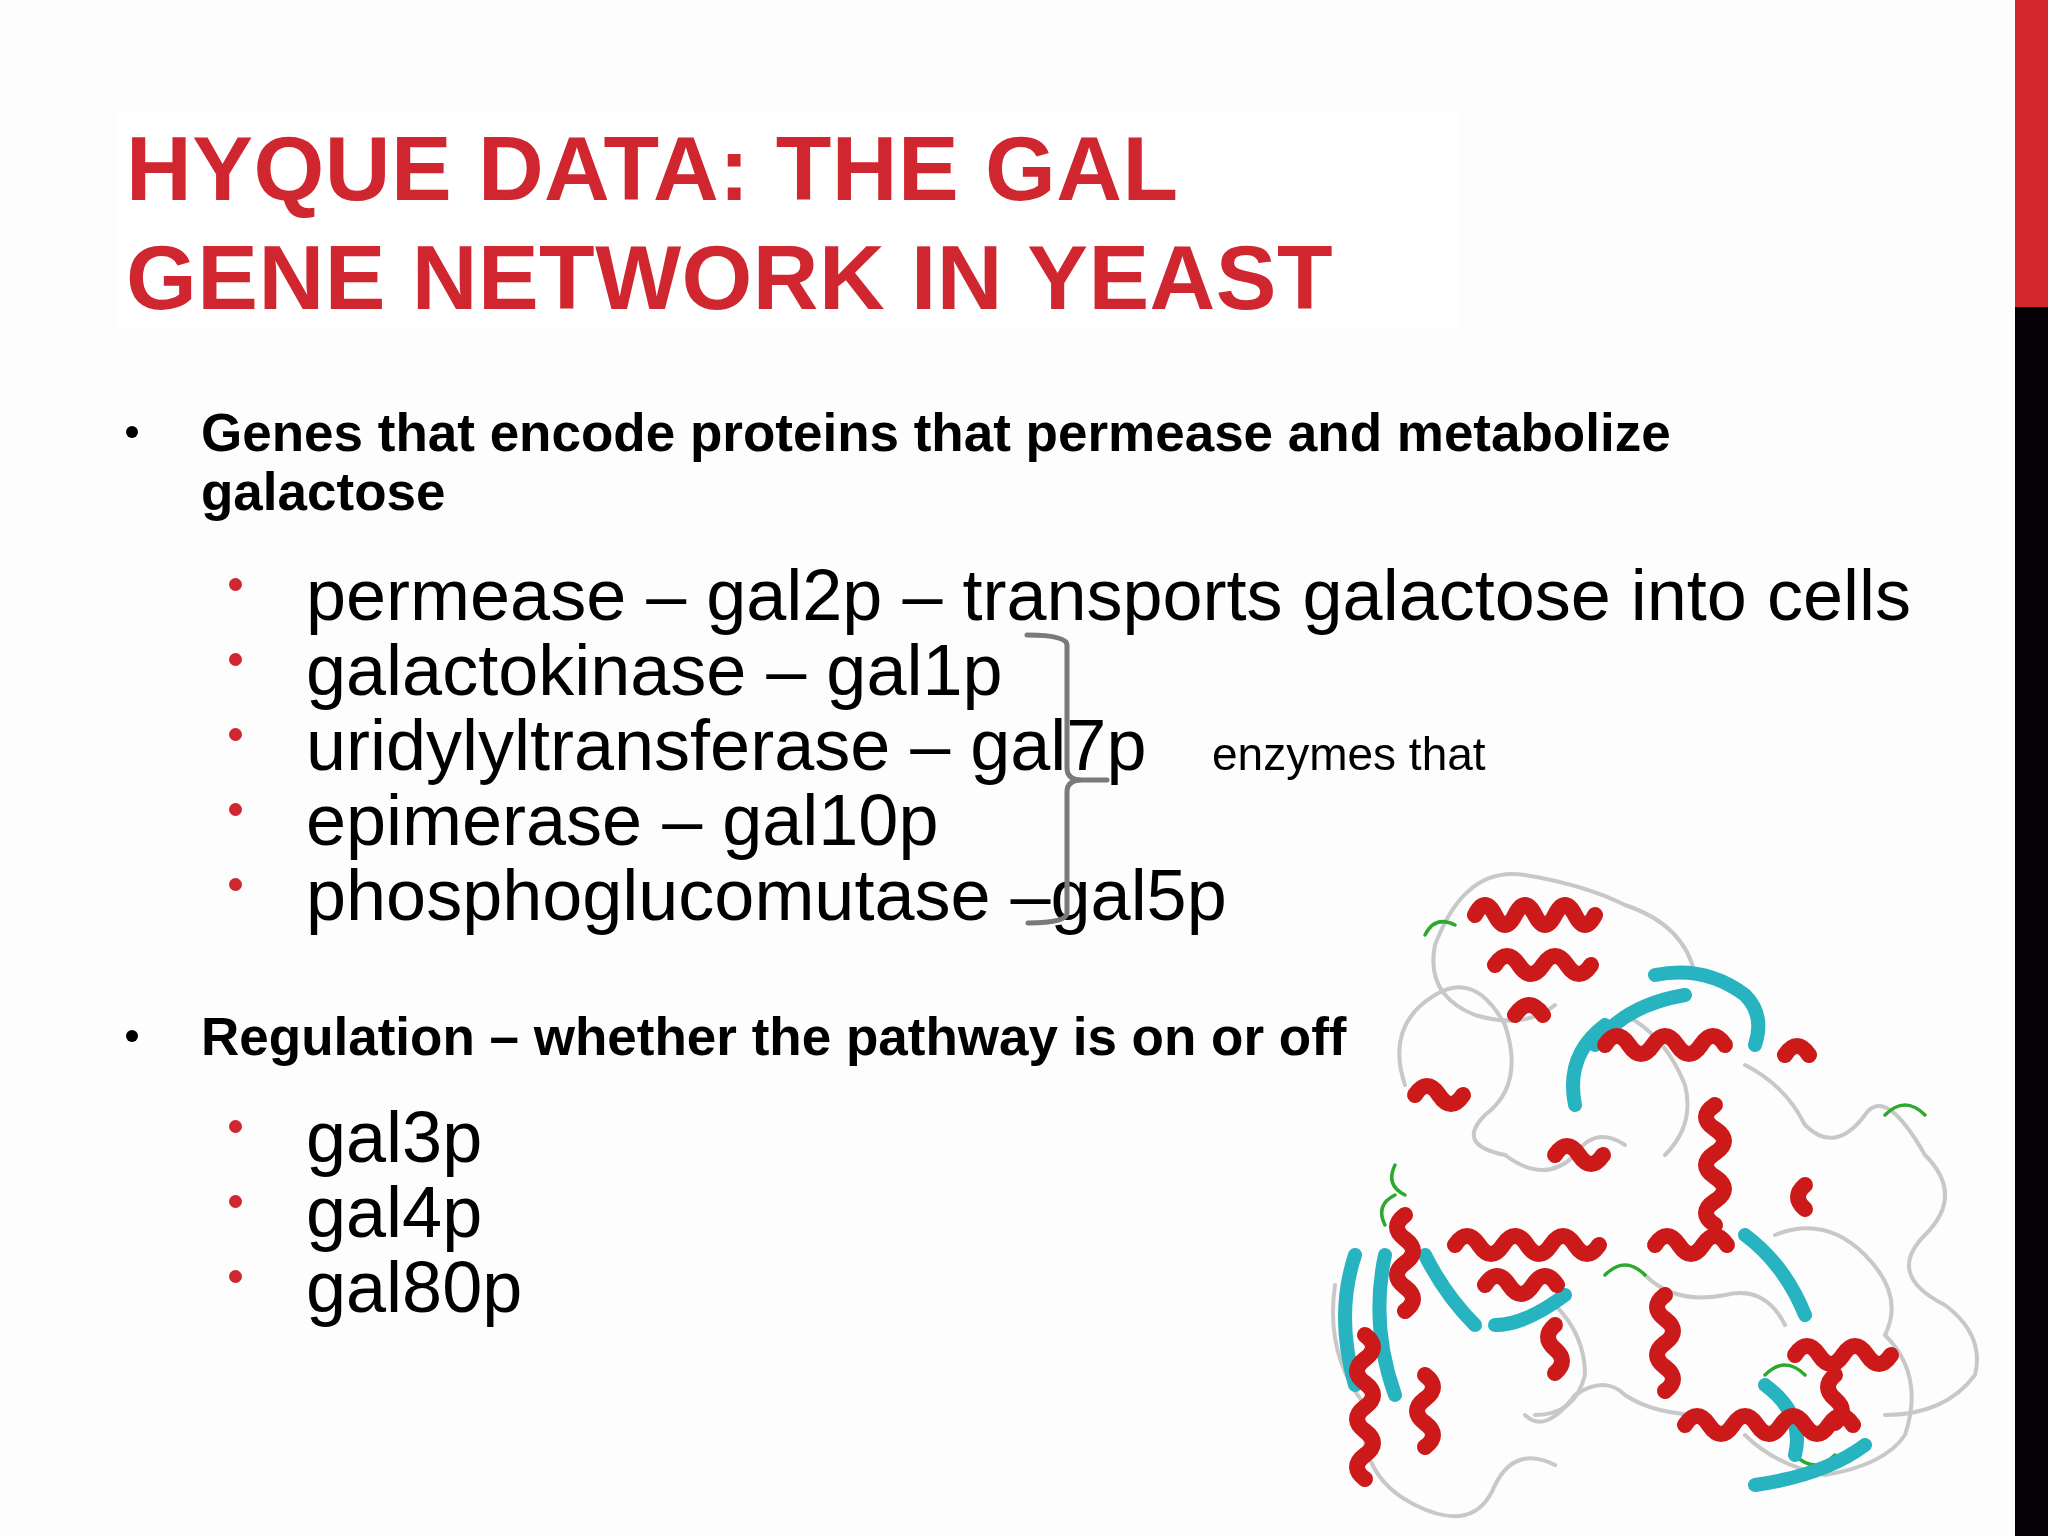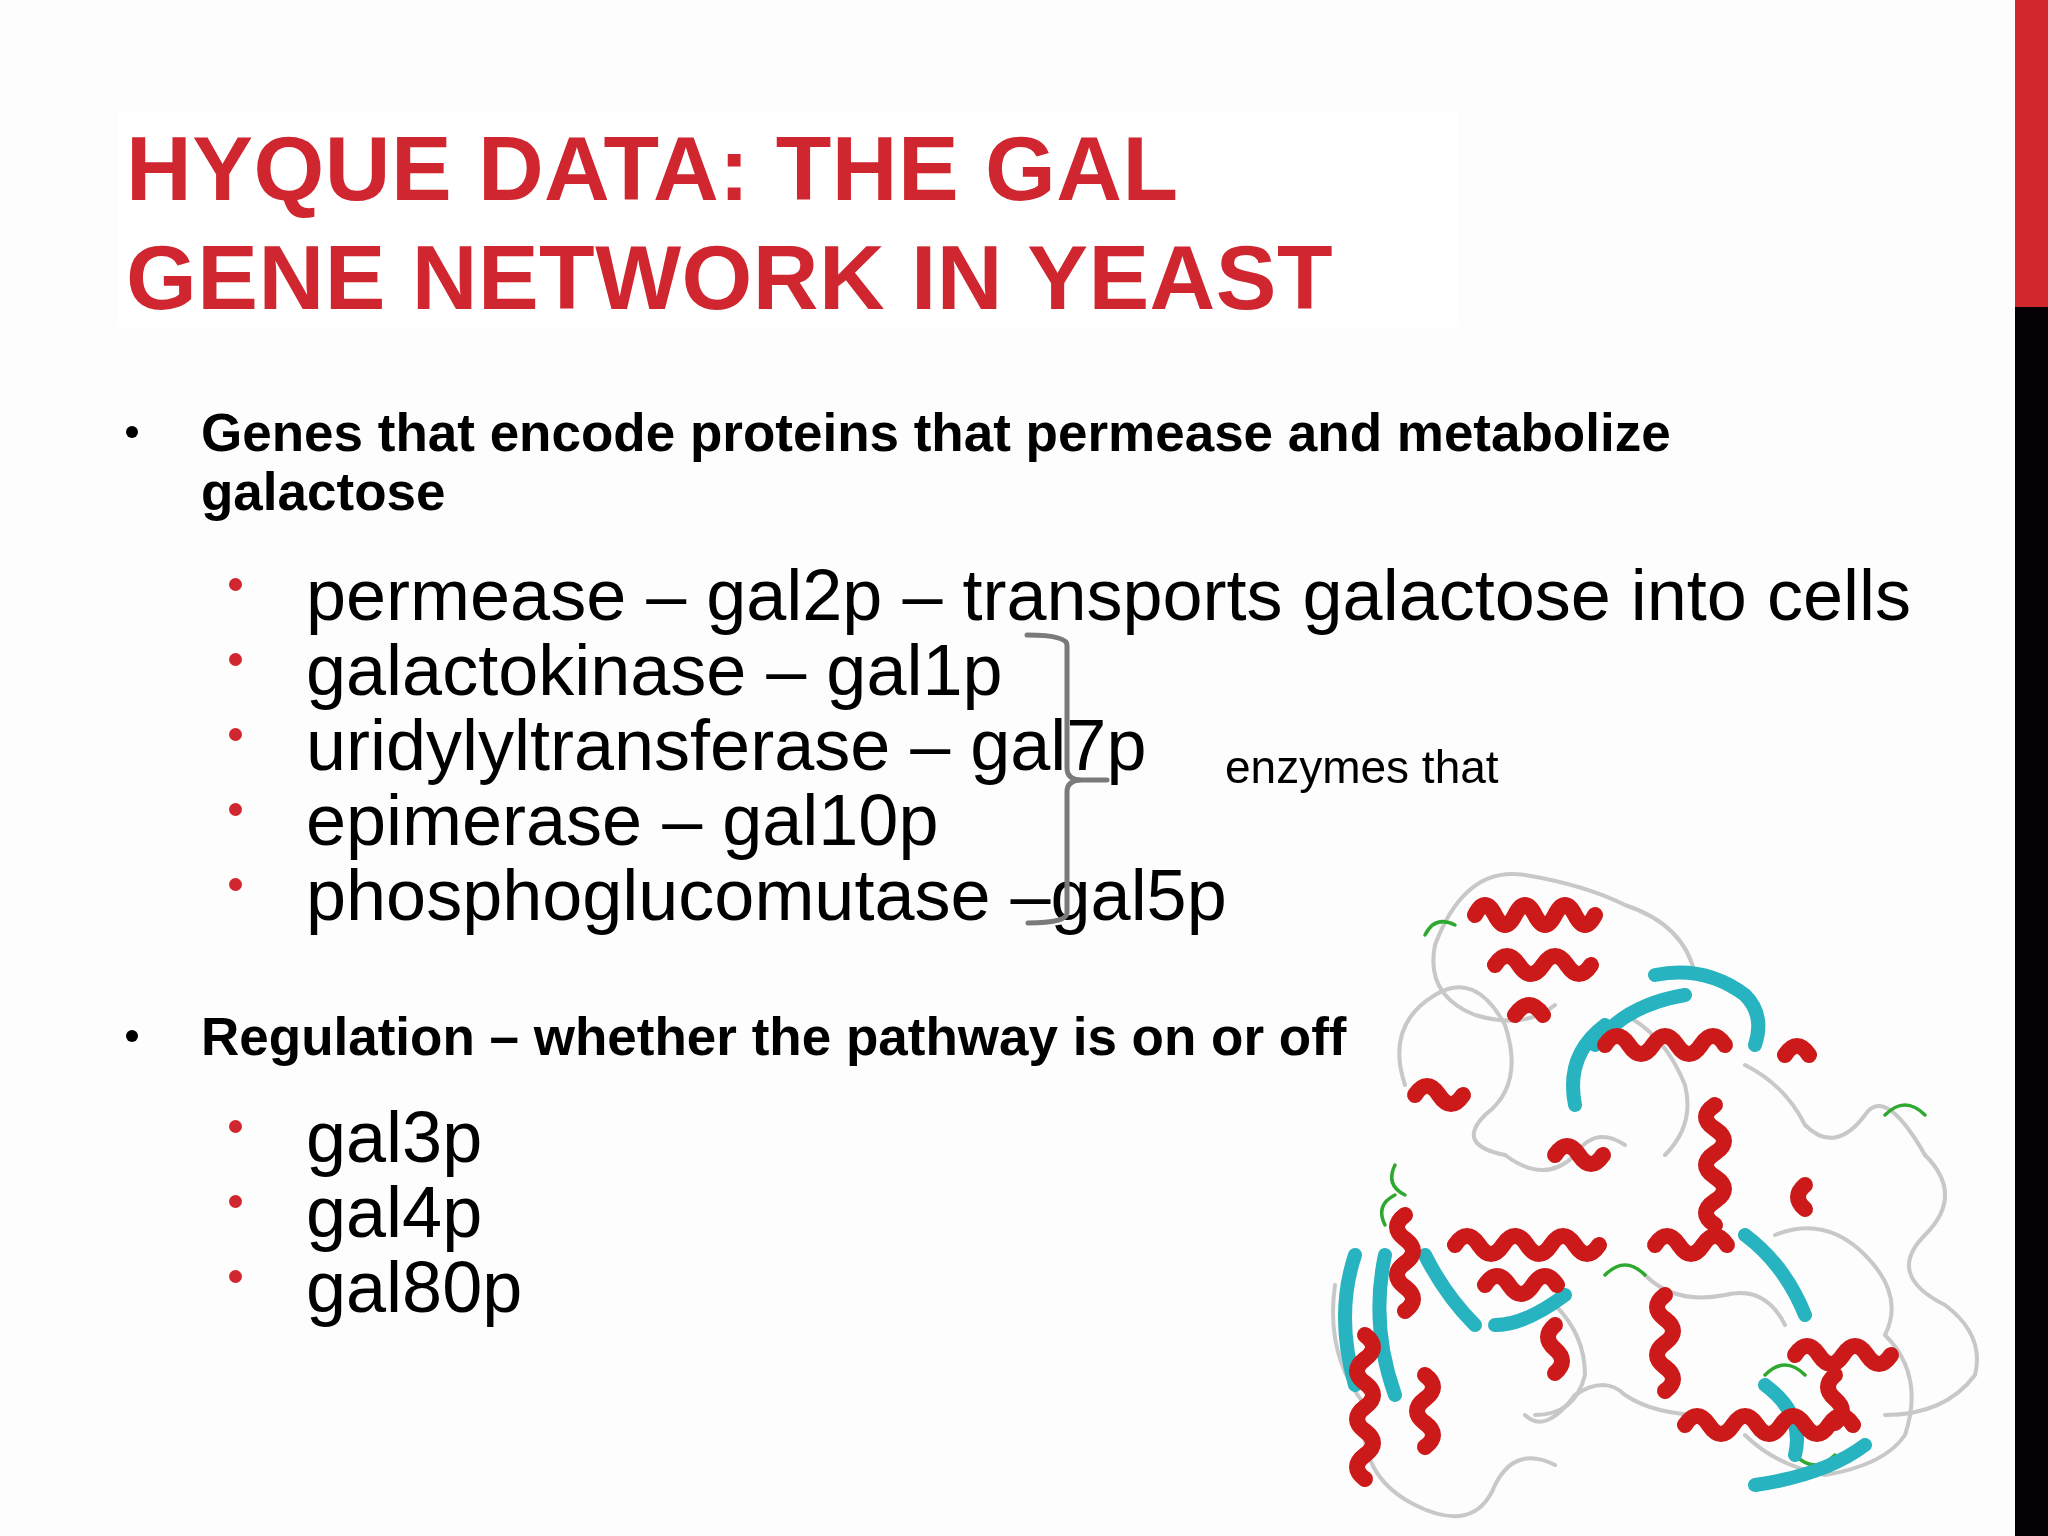--- a/index.html
+++ b/index.html
@@ -31,21 +31,21 @@
       font-weight: bold; font-size: 53px; line-height: 56px; white-space: nowrap;
     }
     .l2-dot {
       position: absolute; left: 229px; width: 13px; height: 13px; border-radius: 50%;
     }
     .l2-text {
       position: absolute; left: 302px; margin: 4px;
       font-size: 72px; line-height: 1; white-space: nowrap;
     }
     .side-note {
-      position: absolute; left: 1212px; top: 724px; margin: 13px;
+      position: absolute; left: 1212px; top: 724px; margin: 0;
       font-size: 46px; line-height: 61px; white-space: nowrap;
     }
     .brace { position: absolute; left: 1020px; top: 628px; }
     .protein { position: absolute; left: 1325px; top: 855px; }
   </style>
 </head>
 <body>
 
 <div class="slide">
 

